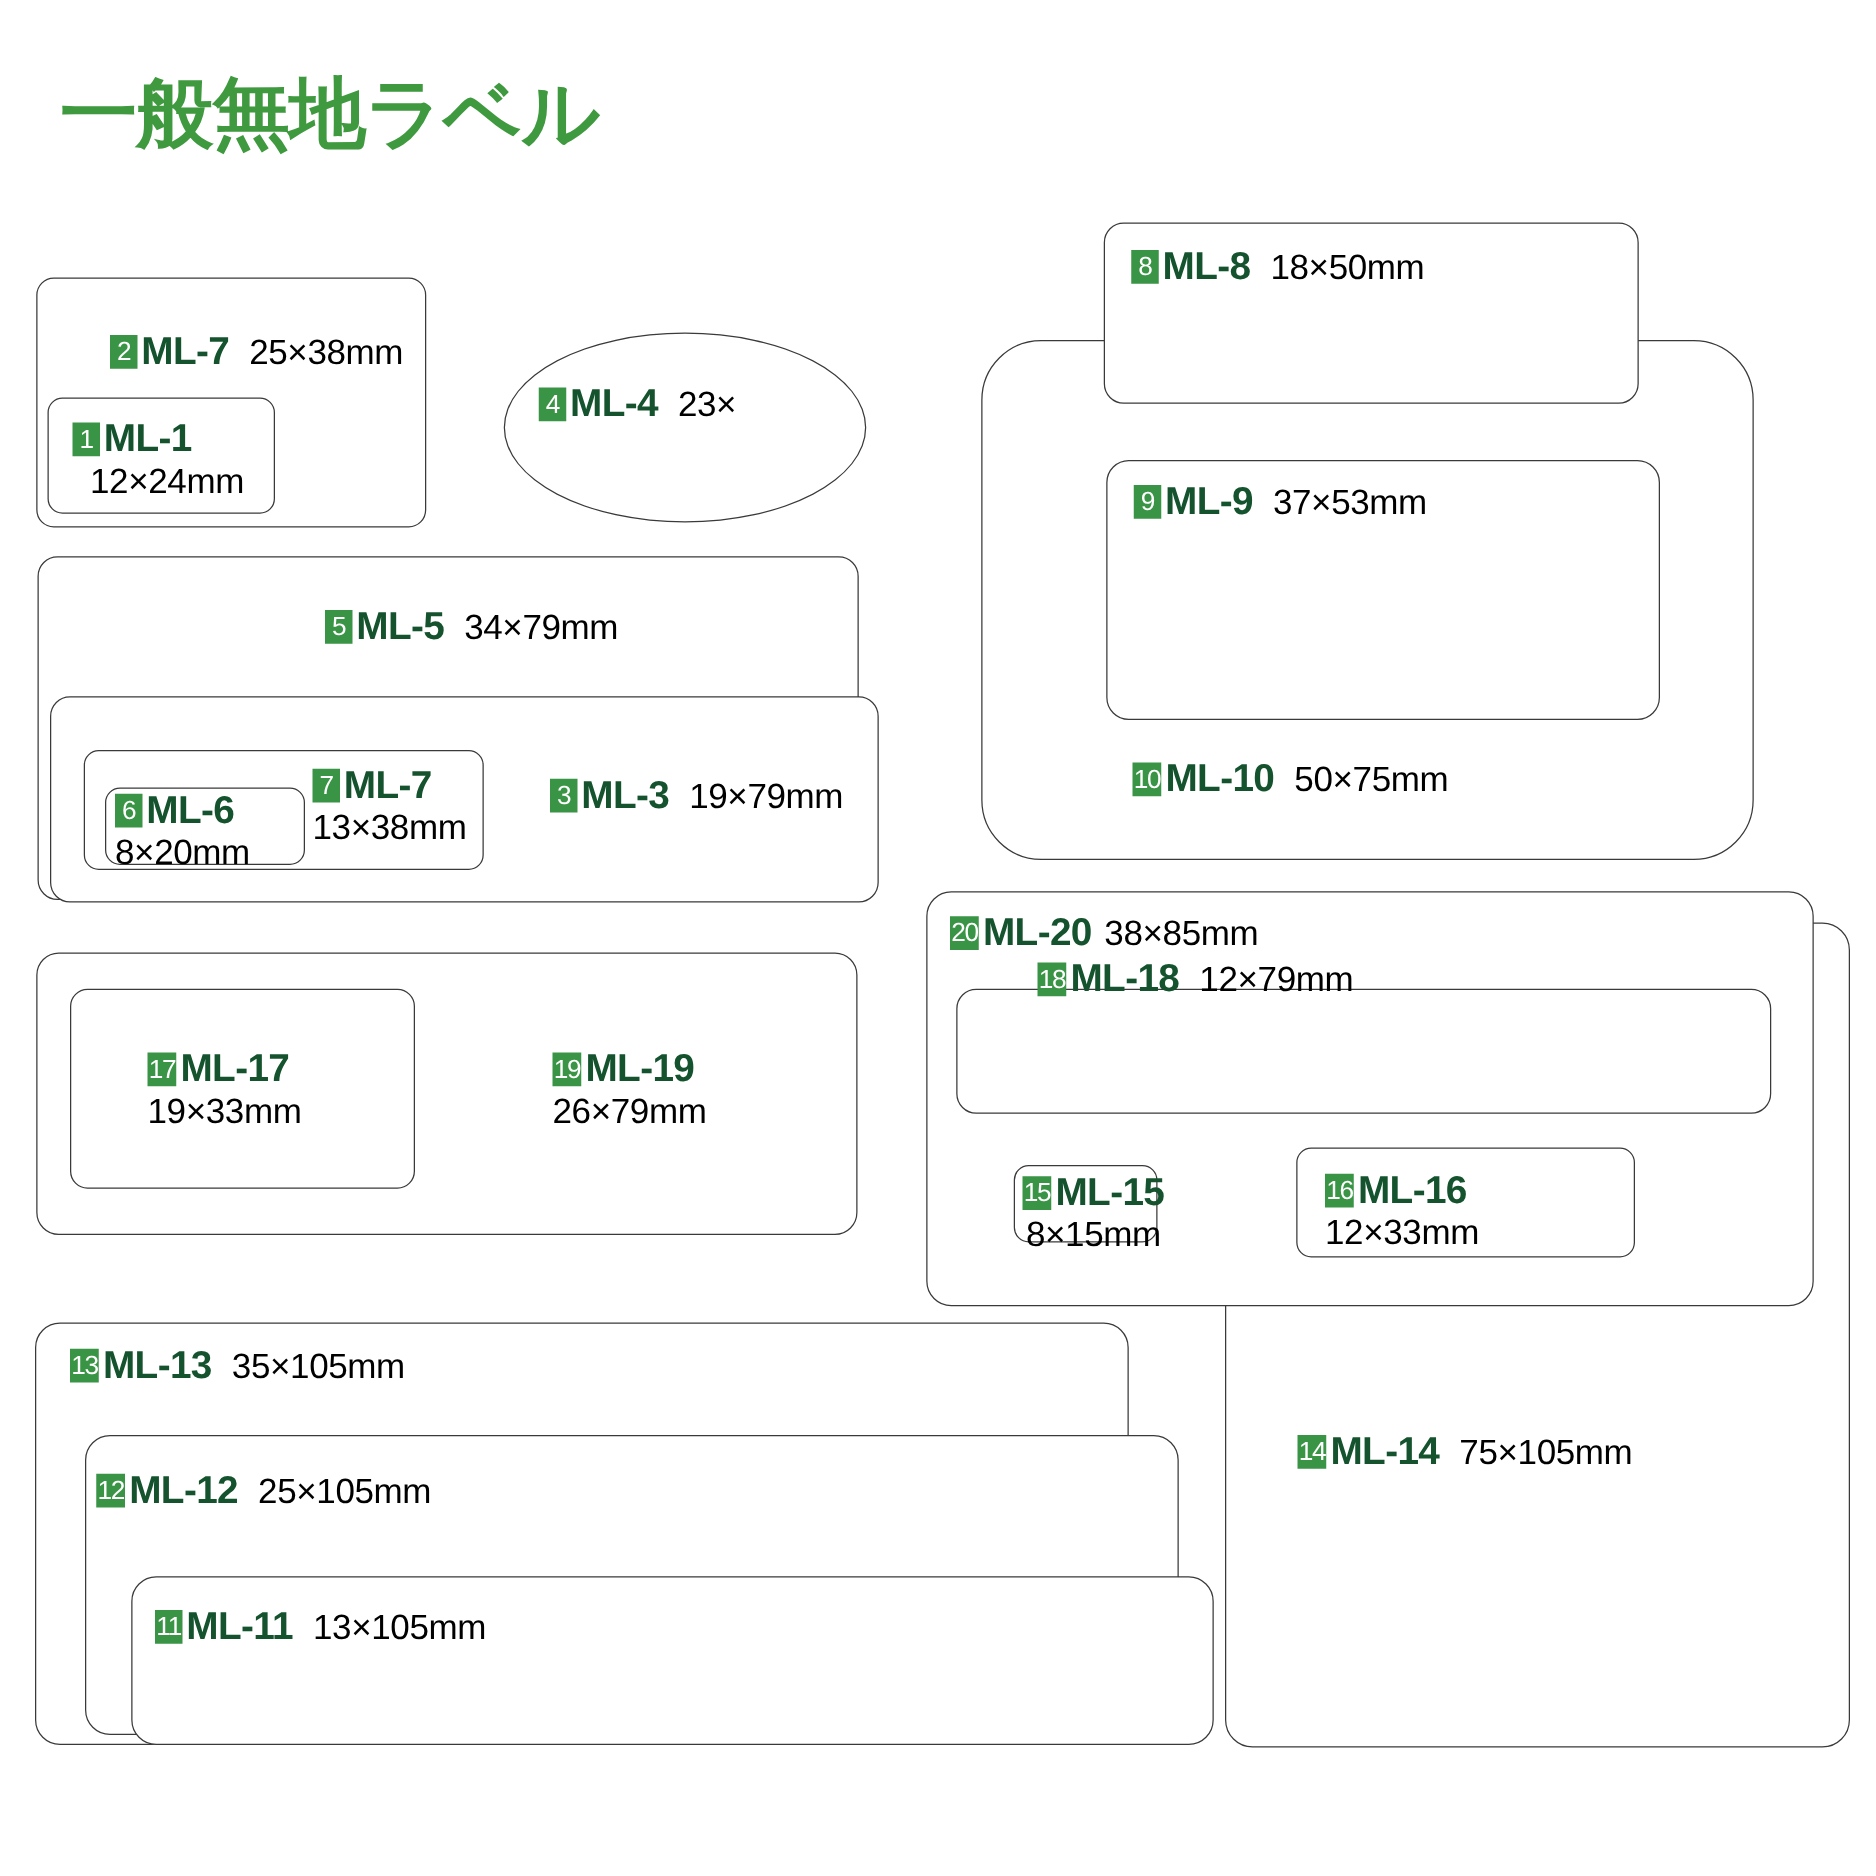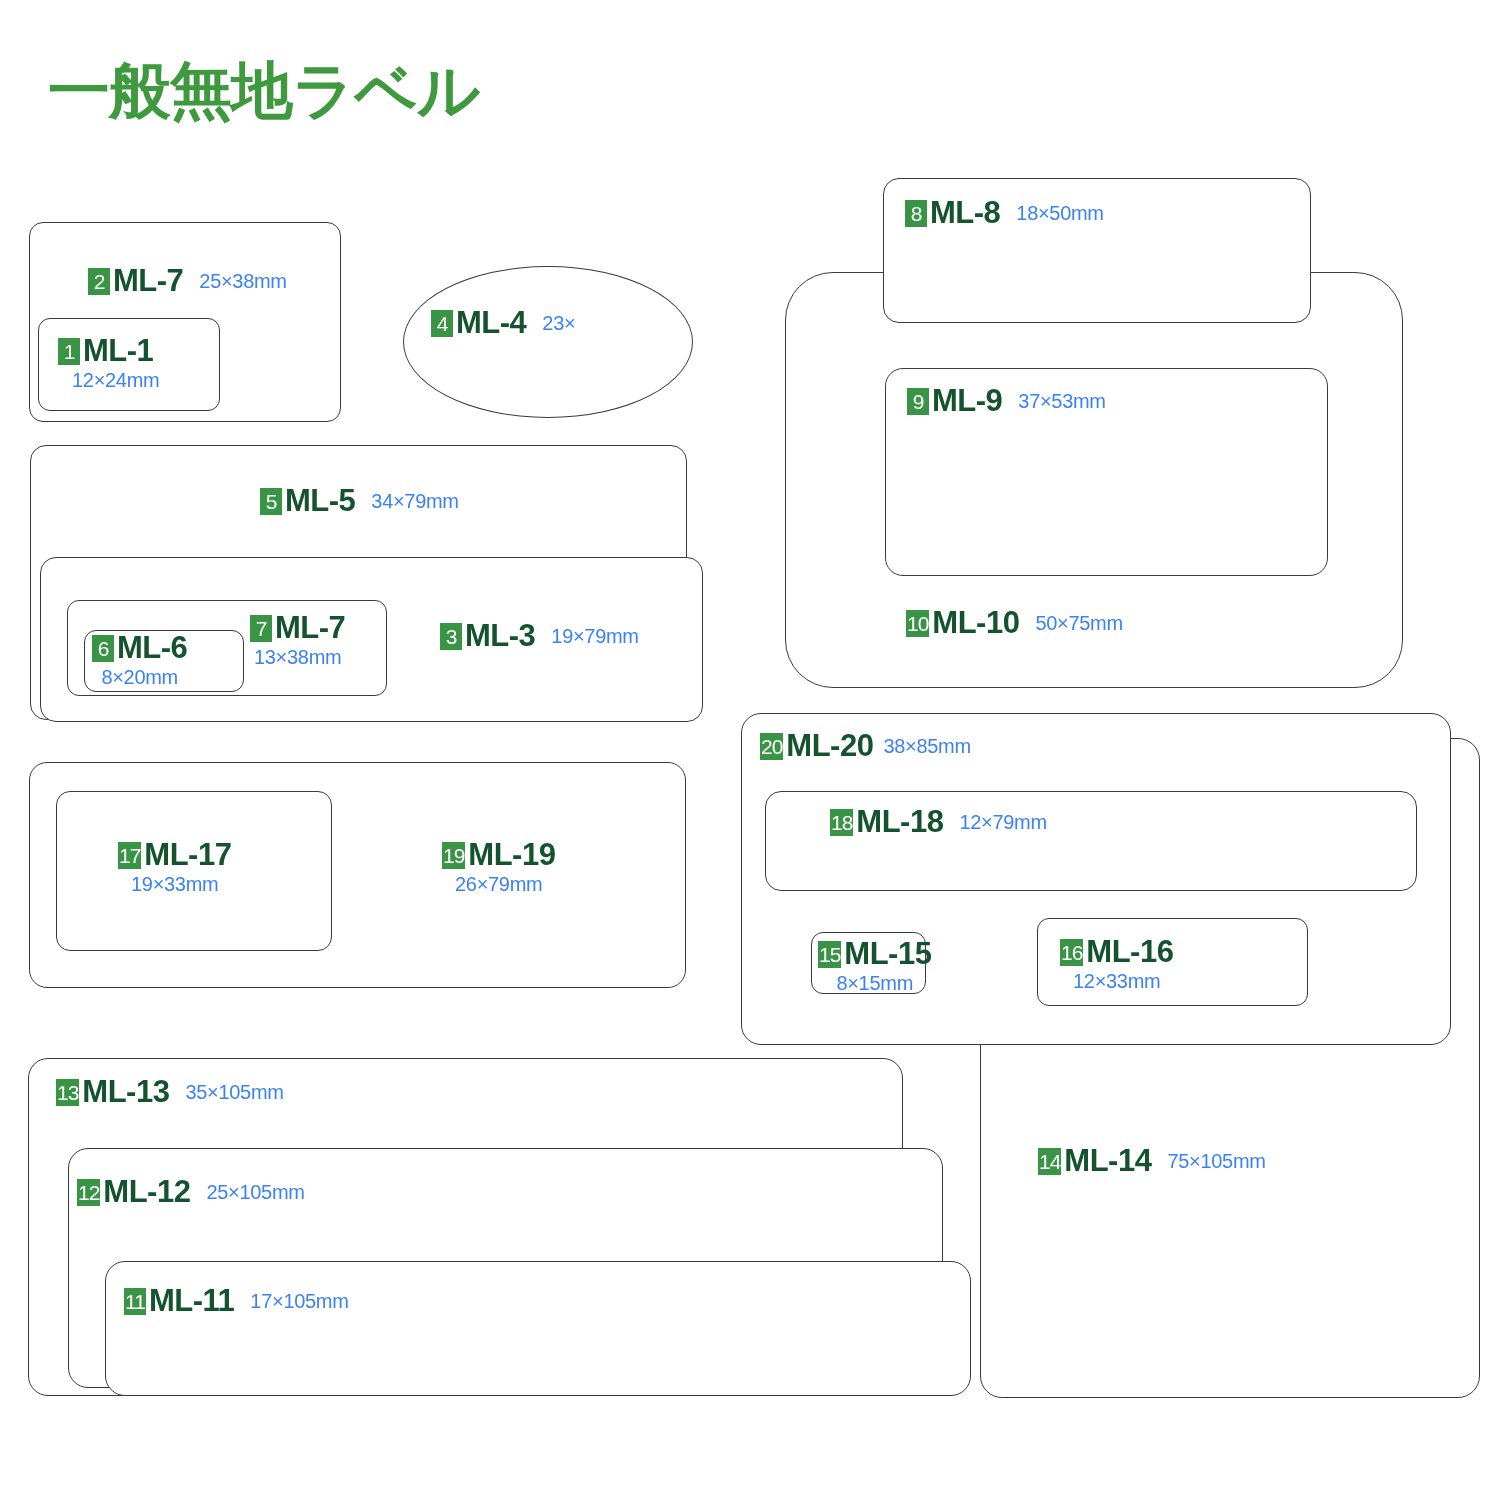--- a/index.html
+++ b/index.html
@@ -91,23 +91,23 @@
   .code {
     font-family: "Liberation Sans", "DejaVu Sans", sans-serif;
     font-size: 31px;
     font-weight: 700;
     color: #14532d;
     margin-left: 3px;
     letter-spacing: -0.5px;
   }
   .dim {
     font-family: "Liberation Sans", "DejaVu Sans", sans-serif;
-    font-size: 20px;
+    font-size: 28px;
     font-weight: 400;
-    color: #3b82f6;
+    color: #000000;
     margin-left: 16px;
     letter-spacing: -0.3px;
   }
   .cap.stacked .dim {
     display: block;
     margin-left: 0;
     text-align: center;
     margin-top: 2px;
   }
   .cap.stacked-left .dim {
@@ -249,21 +249,21 @@
   </div>
 
   <div class="cap" style="left:760px; top:730px;">
     <div class="cap-row">
       <span class="num">20</span>
       <span class="code">ML-20</span>
       <span class="dim" style="margin-left:10px;">38×85mm</span>
     </div>
   </div>
 
-  <div class="cap" style="left:790px; top:806px;padding-left:40px;">
+  <div class="cap" style="left:790px; top:767px;padding-left:40px;">
     <div class="cap-row">
       <span class="num">18</span>
       <span class="code">ML-18</span>
       <span class="dim">12×79mm</span>
     </div>
   </div>
 
   <div class="cap stacked" style="left:818px; top:938px;">
     <div class="cap-row">
       <span class="num">15</span>
@@ -293,21 +293,21 @@
       <span class="num">12</span>
       <span class="code">ML-12</span>
       <span class="dim">25×105mm</span>
     </div>
   </div>
 
   <div class="cap" style="left:124px; top:1285px;">
     <div class="cap-row">
       <span class="num">11</span>
       <span class="code">ML-11</span>
-      <span class="dim">17×105mm</span>
+      <span class="dim">13×105mm</span>
     </div>
   </div>
 
   <div class="cap" style="left:1038px; top:1145px;">
     <div class="cap-row">
       <span class="num">14</span>
       <span class="code">ML-14</span>
       <span class="dim">75×105mm</span>
     </div>
   </div>

